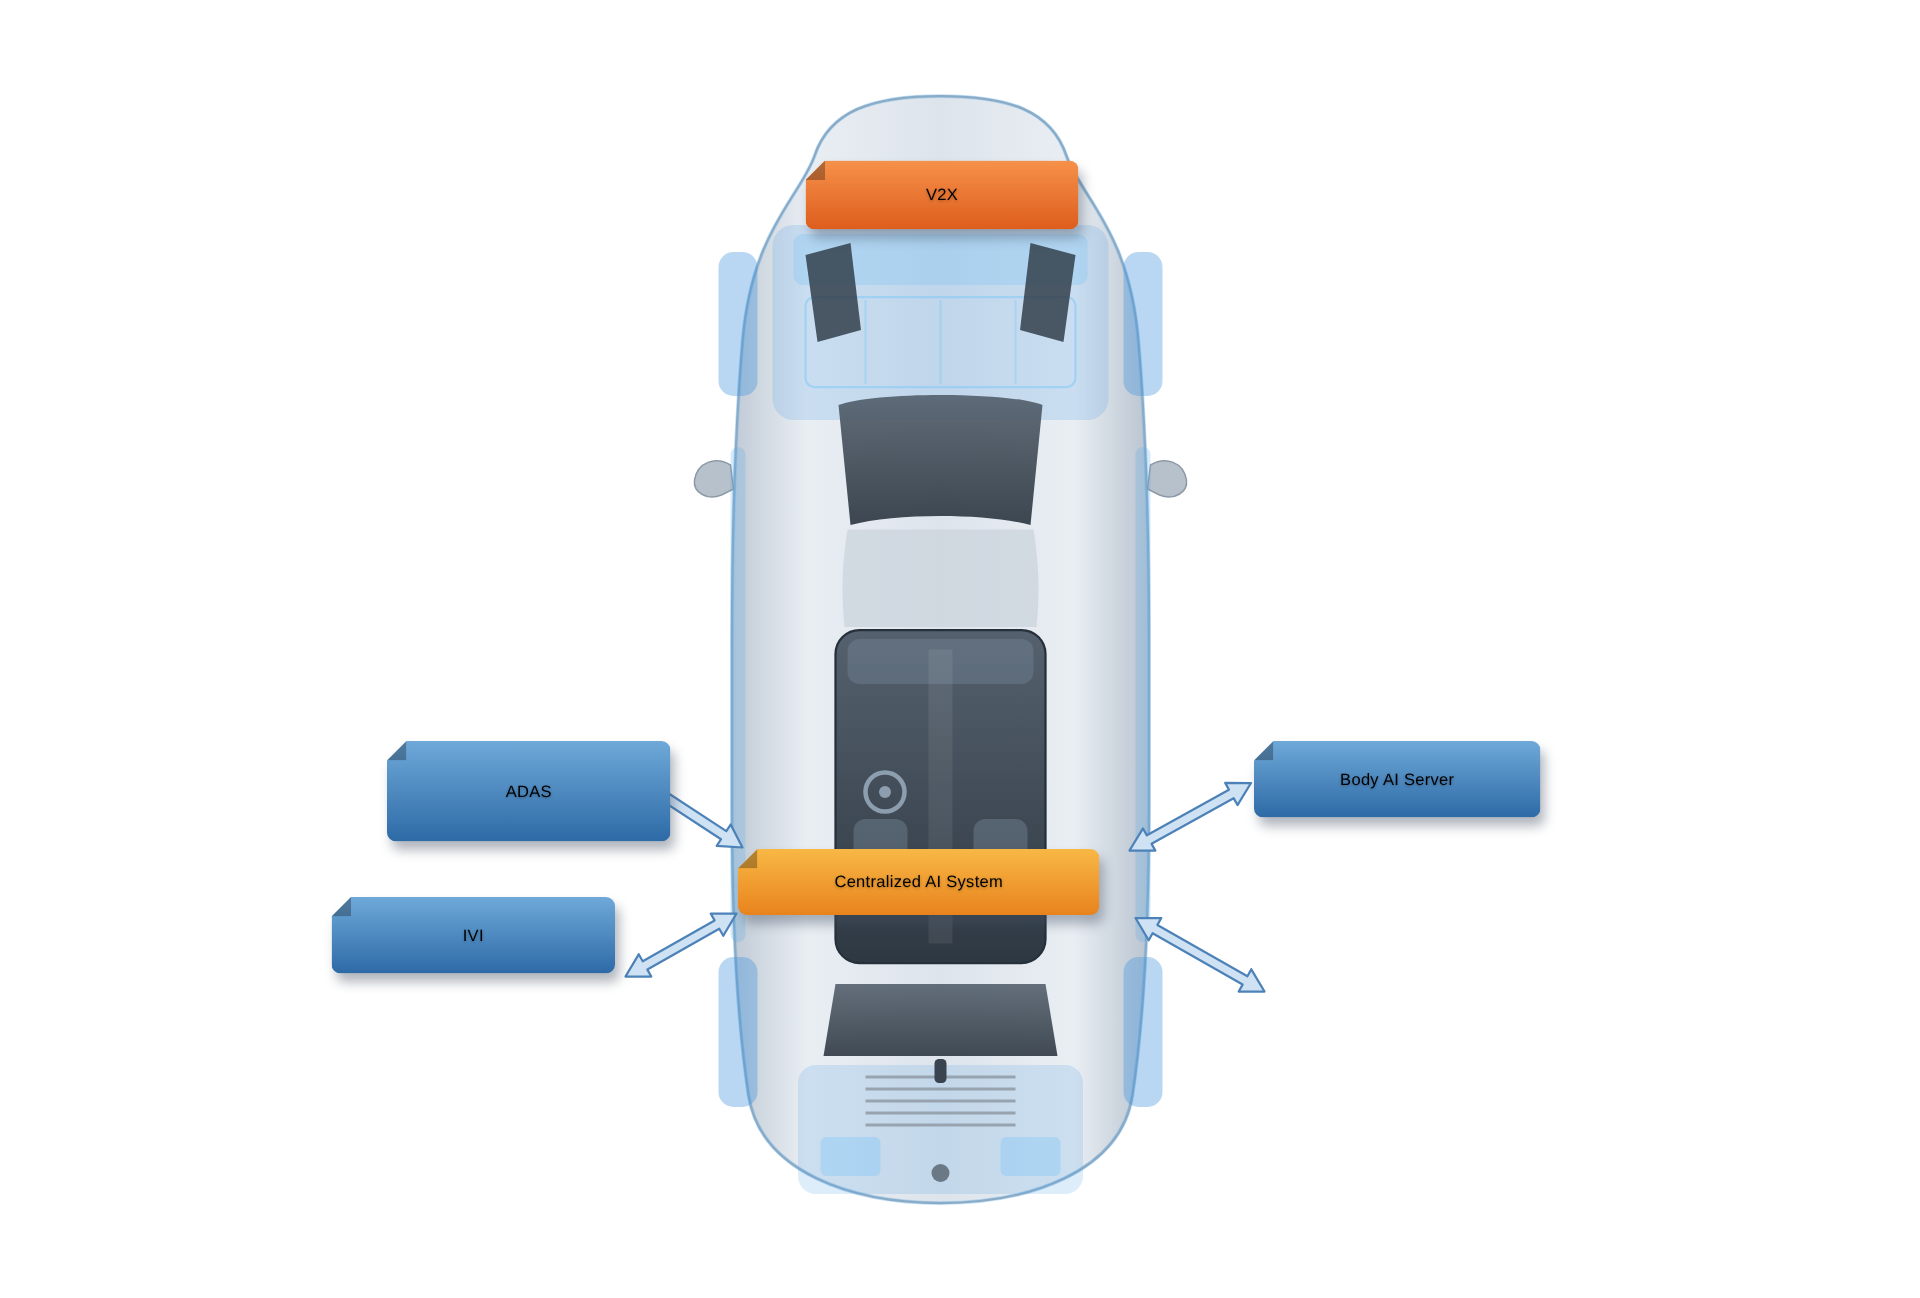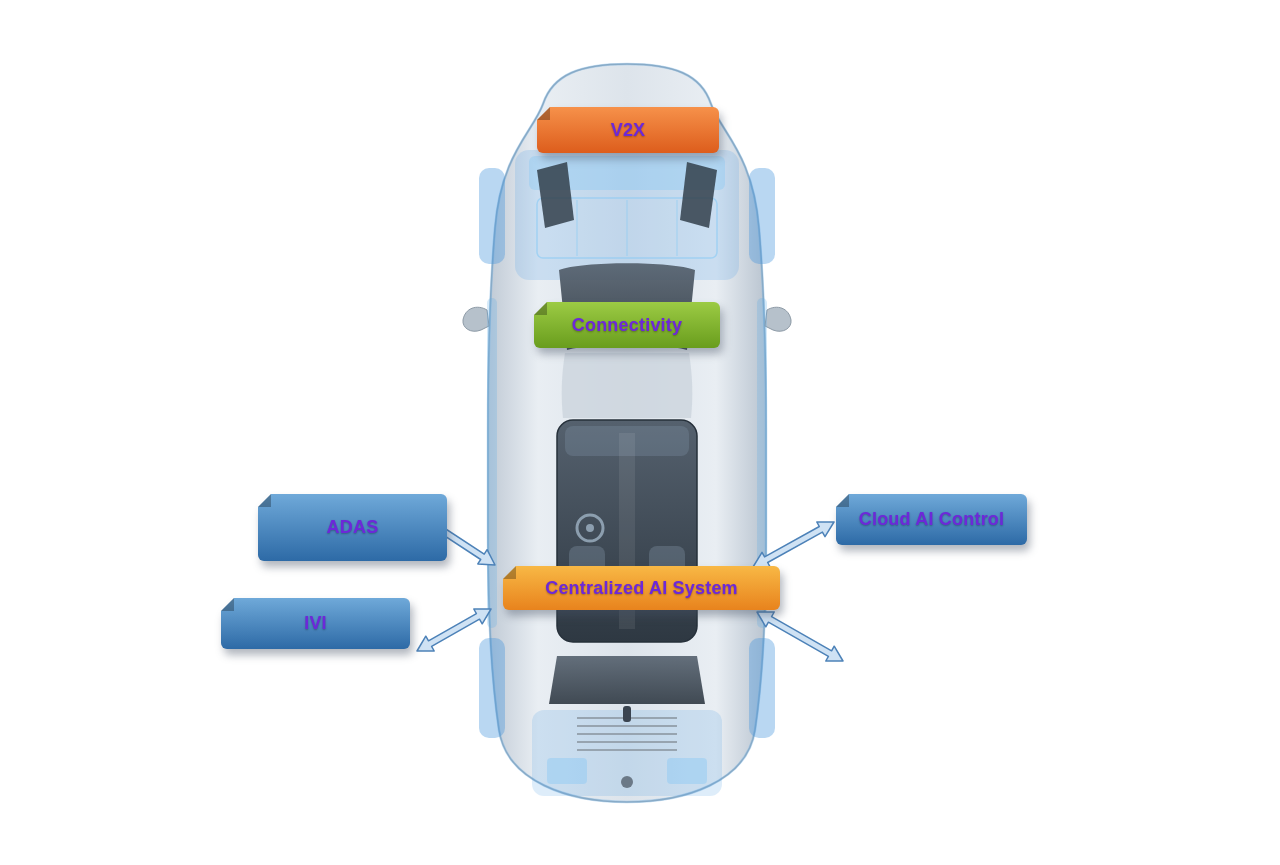--- a/index.html
+++ b/index.html
@@ -21,21 +21,21 @@
     position:absolute;inset:0;border-radius:6px;
     clip-path:polygon(13px 0, 100% 0, 100% 100%, 0 100%, 0 13px);
     background:linear-gradient(180deg,#6fa9d9,#2d6aa6);
   }
   .node-fold{
     position:absolute;left:0;top:0;width:13px;height:13px;
     clip-path:polygon(0 100%, 100% 0, 100% 100%);
     background:rgba(0,0,0,.28);
   }
   .node-label{
-    position:relative;color:#6d28d9;font-weight:700;font-size:18px;
+    position:relative;color:#000000;font-weight:400;font-size:11px;
     letter-spacing:.2px;text-shadow:0 1px 2px rgba(0,0,0,.3);white-space:nowrap;
   }
 </style>
 </head>
 <body>
 
 <div class="stage">
 
   <svg class="car" viewBox="-20 0 340 750" aria-hidden="true">
     <defs>
@@ -116,44 +116,39 @@
       <polygon points="753.0,567.0 770.2,567.1 767.7,562.5 822.4,532.1 825.0,536.7 834.0,522.0 816.8,521.9 819.3,526.5 764.6,556.9 762.0,552.3" class="arrow"></polygon>
       <polygon points="757.0,612.0 765.8,626.8 768.4,622.2 828.4,656.4 825.8,661.0 843.0,661.0 834.2,646.2 831.6,650.8 771.6,616.6 774.2,612.0" class="arrow"></polygon>
     </svg>
 
   <div class="node" style="left:537px;top:107px;width:182px;height:46px;">
     <div class="node-bg" style="background: linear-gradient(rgb(246, 145, 74) 0%, rgb(221, 93, 28) 100%);"></div>
     <div class="node-fold"></div>
     <span class="node-label">V2X</span>
   </div>
 
-  <div class="node" style="left:534px;top:302px;width:186px;height:46px;">
-    <div class="node-bg" style="background: linear-gradient(rgb(156, 203, 68) 0%, rgb(105, 157, 29) 100%);"></div>
-    <div class="node-fold"></div>
-    <span class="node-label">Connectivity</span>
-  </div>
 
-  <div class="node" style="left:503px;top:566px;width:277px;height:44px;">
+  <div class="node" style="left:492px;top:566px;width:241px;height:44px;">
     <div class="node-bg" style="background: linear-gradient(rgb(248, 184, 69) 0%, rgb(232, 131, 29) 100%);"></div>
     <div class="node-fold"></div>
     <span class="node-label">Centralized AI System</span>
   </div>
 
   <div class="node" style="left:221px;top:494px;width:189px;height:67px;margin-left:37px;">
     <div class="node-bg" style="background: linear-gradient(rgb(111, 169, 217) 0%, rgb(45, 106, 166) 100%);"></div>
     <div class="node-fold"></div>
     <span class="node-label">ADAS</span>
   </div>
 
   <div class="node" style="left:221px;top:598px;width:189px;height:51px;">
     <div class="node-bg" style="background: linear-gradient(rgb(111, 169, 217) 0%, rgb(45, 106, 166) 100%);"></div>
     <div class="node-fold"></div>
     <span class="node-label">IVI</span>
   </div>
 
   <div class="node" style="left:836px;top:494px;width:191px;height:51px;">
     <div class="node-bg" style="background: linear-gradient(rgb(111, 169, 217) 0%, rgb(45, 106, 166) 100%);"></div>
     <div class="node-fold"></div>
-    <span class="node-label">Cloud AI Control</span>
+    <span class="node-label">Body AI Server</span>
   </div>
 
 
 </div>
 
 </body></html>

